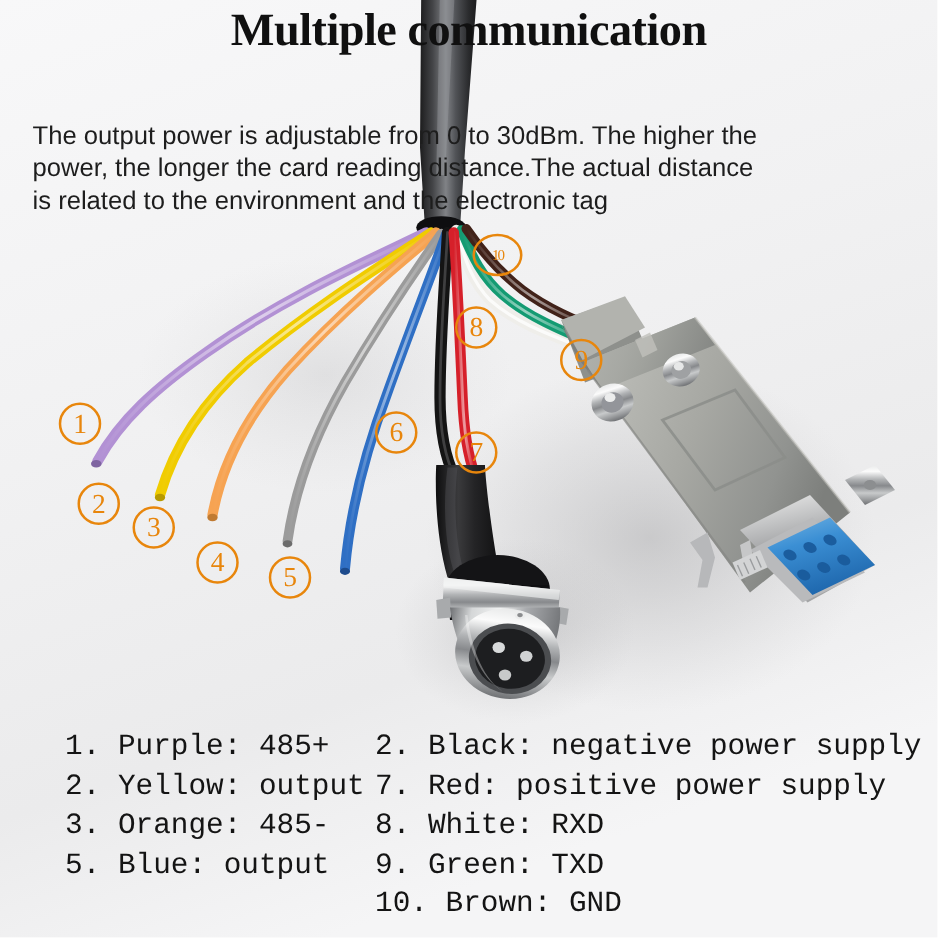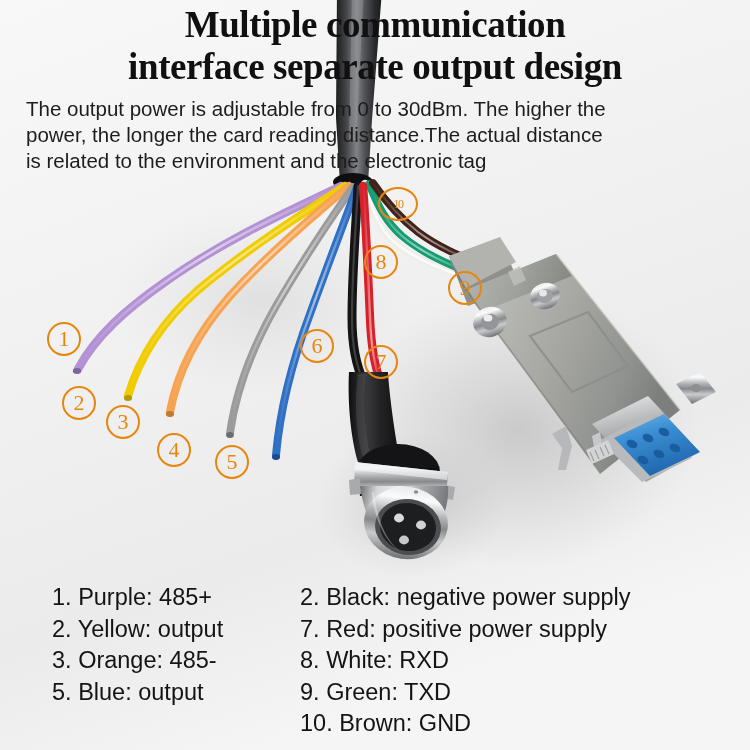--- a/index.html
+++ b/index.html
@@ -93,21 +93,21 @@
     z-index: 25;
     display: flex;
     justify-content: flex-start;
   }
   .legend-col {
     box-sizing: border-box;
   }
   #legend-col-left { width: 300px; padding-left: 52px; }
   #legend-col-right { width: 450px; padding-left: 0px; }
   .legend-item {
-    font-family: Liberation Sans, sans-serif;
+    font-family: Liberation Mono, monospace;
     font-size: 23.5px;
     line-height: 31.5px;
     color: #141414;
     white-space: nowrap;
   }
 </style>
 </head>
 <body>
 
 <div id="page">
@@ -336,21 +336,20 @@
         <line x1="600" y1="447" x2="604" y2="456"></line>
         <line x1="605" y1="445" x2="609" y2="454"></line>
       </g>
 
       <path d="M 508 272 L 520 266 L 526 280 L 514 286 Z" fill="#c0c1bc" opacity="0.8"></path>
     </g>
   </svg>
 
   <div id="title-block">
     <div class="title-line">Multiple communication</div>
-    <div class="title-line">interface separate output design</div>
   </div>
 
   <div id="subtitle-block">
     <div class="sub-line">The output power is adjustable from 0 to 30dBm. The higher the</div>
     <div class="sub-line">power, the longer the card reading distance.The actual distance</div>
     <div class="sub-line">is related to the environment and the electronic tag</div>
   </div>
 
   <div class="callout" style="left:47px;  top:322px;">
     <span>1</span>

